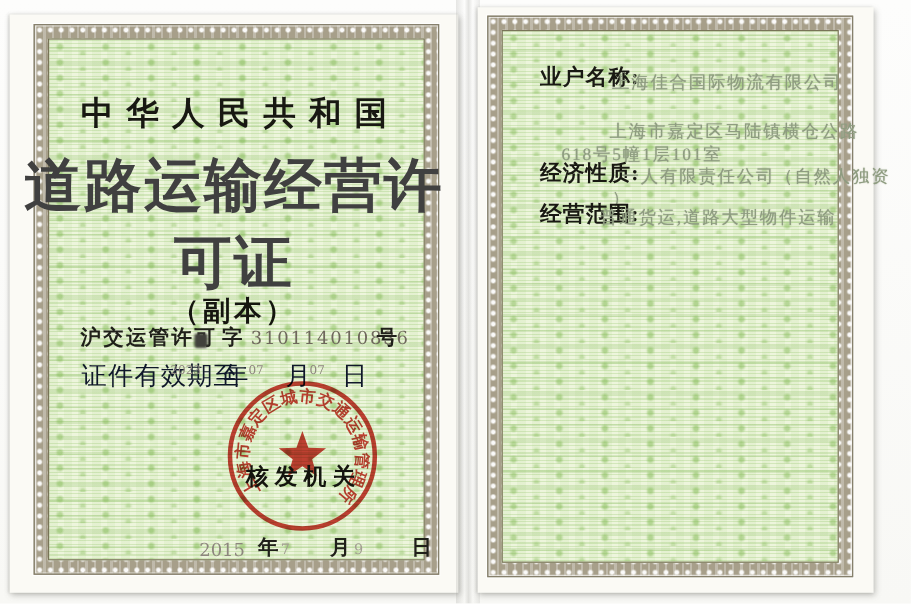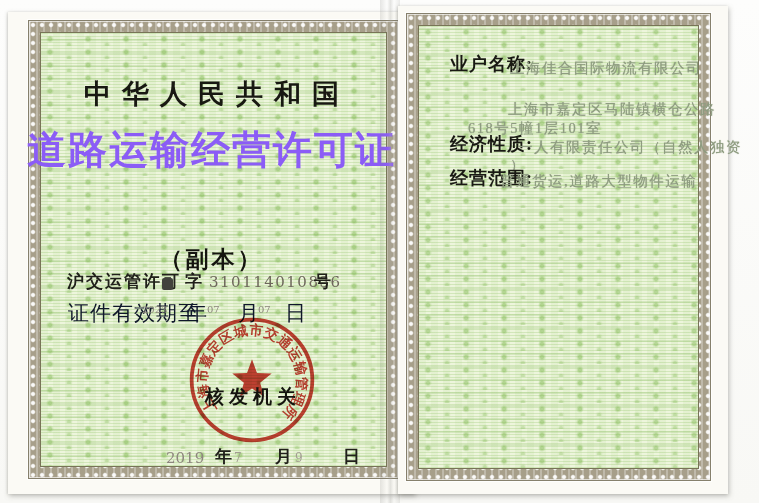--- a/index.html
+++ b/index.html
@@ -11,21 +11,21 @@
     position:relative;
   }
   .scan{position:absolute;inset:0;}
 
   
   .page{
     position:absolute;
     background:#fbfaf5;
     box-shadow:1px 2px 5px rgba(110,110,105,.45), -1px 0 2px rgba(150,150,145,.25);
   }
-  .page.left{left:8px;top:12px;width:407px;height:482px;}
+  .page.left{left:8px;top:12px;width:374px;height:482px;}
   .page.right{left:398px;top:6px;width:330px;height:488px;}
 
   
   .frame{
     position:absolute;
     background-color:#a79f8a;
     background-image:
       radial-gradient(circle at 4px 4px, rgba(255,255,255,.95) 1.4px, rgba(255,255,255,.35) 2.2px, transparent 2.8px),
       repeating-linear-gradient(90deg, rgba(255,255,255,.28) 0 2px, transparent 2px 7px);
     background-size:9px 9px, auto;
@@ -47,21 +47,21 @@
       repeating-linear-gradient(0deg, transparent 0 9px, rgba(120,176,78,.20) 9px 11px, transparent 11px 13px),
       repeating-linear-gradient(90deg, rgba(150,200,110,.10) 0 7px, transparent 7px 12px);
     background-size:38px 13px, 38px 13px, auto, auto, auto;
   }
 
   .content{position:absolute;inset:0;color:#15150f;}
 
   
   .t-center{position:absolute;left:0;width:100%;text-align:center;}
   .country{top:64px;font-size:27px;font-weight:700;letter-spacing:11px;text-indent:11px;color:#181812;}
-  .main-title{top:111px;font-size:39px;font-weight:900;letter-spacing:2px;font-family:"Liberation Sans",sans-serif;color:#8b5cf6;}
+  .main-title{top:111px;font-size:48px;font-weight:900;letter-spacing:2px;font-family:"Liberation Sans",sans-serif;color:#404040;}
   .subtitle{top:202px;font-size:23px;font-weight:600;letter-spacing:3px;margin-top:30px;}
 
   .abs{position:absolute;white-space:nowrap;}
   .lbl-b{font-size:17px;font-weight:700;color:#20201a;}
   .lbl-m{font-size:21px;font-weight:400;color:#0f172a;}
   .serial{font-size:15px;color:#6e675c;letter-spacing:1.5px;font-family:"DejaVu Serif",serif;}
   .fill-num{font-size:10px;color:#8d867e;font-family:"DejaVu Serif",serif;}
   .fill-dim{font-size:12px;color:#a29d92;font-family:"DejaVu Serif",serif;}
   .redact{
     position:absolute;width:11px;height:12px;background:#41413c;
@@ -127,21 +127,21 @@
         </defs>
         <circle cx="70" cy="70" r="64" fill="none" stroke="#c5281c" stroke-width="4"></circle>
         <polygon fill="#c5281c" points="70,48 75.3,62.7 90.9,63.2 78.6,72.8 82.9,87.8 70,79 57.1,87.8 61.4,72.8 49.1,63.2 64.7,62.7"></polygon>
         <text font-size="14.5" fill="#c5281c" letter-spacing="0.5" font-family="Liberation Serif, serif" font-weight="bold">
           <textPath href="#seal-arc" startOffset="42">上海市嘉定区城市交通运输管理所</textPath>
         </text>
       </svg>
 
       <div class="issuer">核发机关</div>
 
-      <span class="abs fill-num" style="left:158px;top:437px;font-size:15px;">2019</span>
+      <span class="abs fill-num" style="left:158px;top:437px;font-size:15px;">2015</span>
       <span class="abs lbl-b" style="left:207px;top:433px;">年</span>
       <span class="abs fill-dim" style="left:226px;top:439px;">7</span>
       <span class="abs lbl-b" style="left:267px;top:433px;">月</span>
       <span class="abs fill-dim" style="left:287px;top:439px;">9</span>
       <span class="abs lbl-b" style="left:335px;top:433px;">日</span>
     </div>
   </div>
 
   <div class="fold"></div>
 

